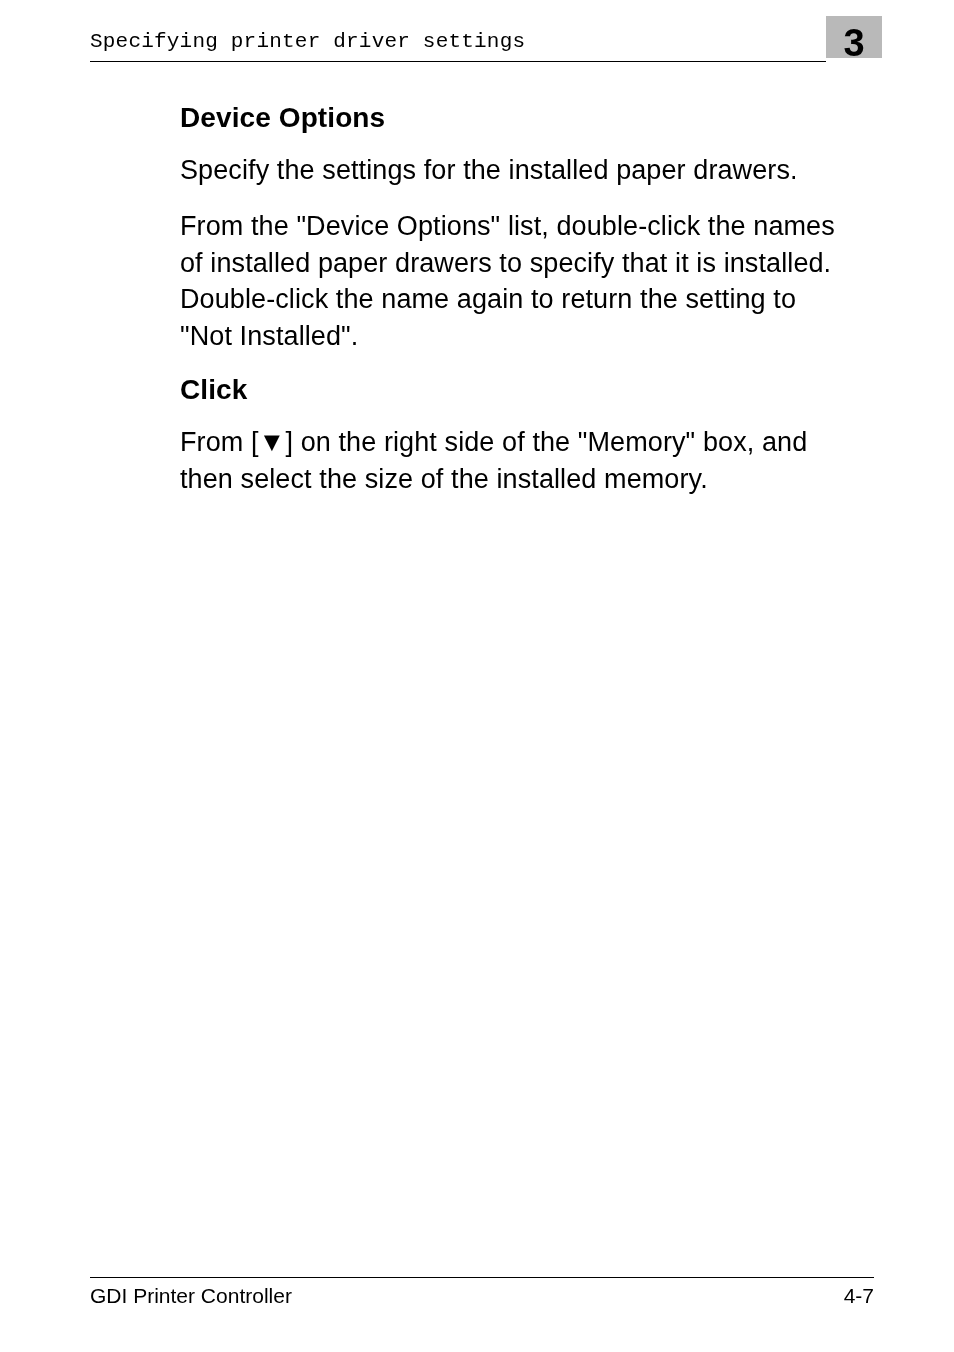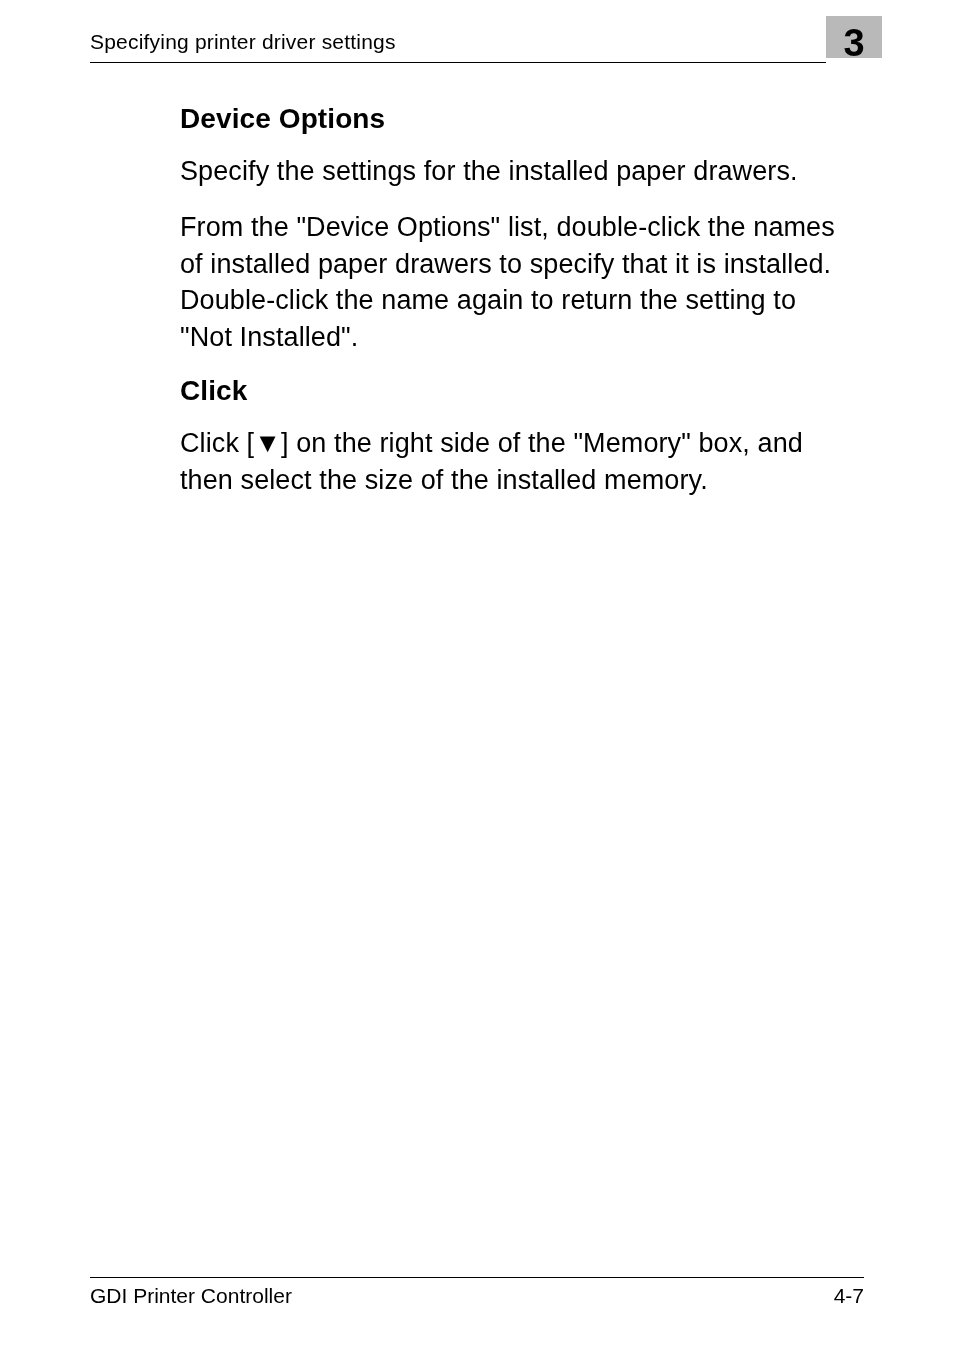--- a/index.html
+++ b/index.html
@@ -18,20 +18,21 @@
     .page {
       padding: 30px 90px 0 90px;
       position: relative;
       height: 100%;
     }
     .header-row {
       display: flex;
       justify-content: space-between;
       align-items: center;
       padding-bottom: 6px;
+      font-family: Liberation Mono, monospace;
     }
     .header-title {
       font-size: 21px;
       font-weight: 400;
       letter-spacing: 0.2px;
     }
     .chapter-tab {
       position: absolute;
       right: 72px;
       top: 16px;
@@ -68,21 +69,21 @@
       font-size: 27px;
       font-weight: 400;
       line-height: 1.35;
       margin-bottom: 20px;
       letter-spacing: 0.1px;
     }
     .footer {
       position: absolute;
       bottom: 44px;
       left: 90px;
-      right: 90px;
+      right: 80px;
     }
     .footer-rule {
       border: none;
       border-top: 1.5px solid #000000;
       margin-left: 0;
       margin-right: 0;
       margin-bottom: 6px;
     }
     .footer-row {
       display: flex;
@@ -105,21 +106,21 @@
     <div class="chapter-number">3</div>
   </div>
   <hr class="header-rule">
 
   <div class="content">
     <div class="section-heading">Device Options</div>
     <div class="body-text">Specify the settings for the installed paper drawers.</div>
     <div class="body-text">From the "Device Options" list, double-click the names of installed paper drawers to specify that it is installed. Double-click the name again to return the setting to "Not Installed".</div>
 
     <div class="section-heading">Click</div>
-    <div class="body-text"><span>Click [</span><span class="down-triangle">▼</span><span>] on the right side of the "Memory" box, and then select the size of the installed memory.</span></div>
+    <div class="body-text"><span>From [</span><span class="down-triangle">▼</span><span>] on the right side of the "Memory" box, and then select the size of the installed memory.</span></div>
   </div>
 
   <div class="footer">
     <hr class="footer-rule">
     <div class="footer-row">
       <div>GDI Printer Controller</div>
       <div>4-7</div>
     </div>
   </div>
 </div>

